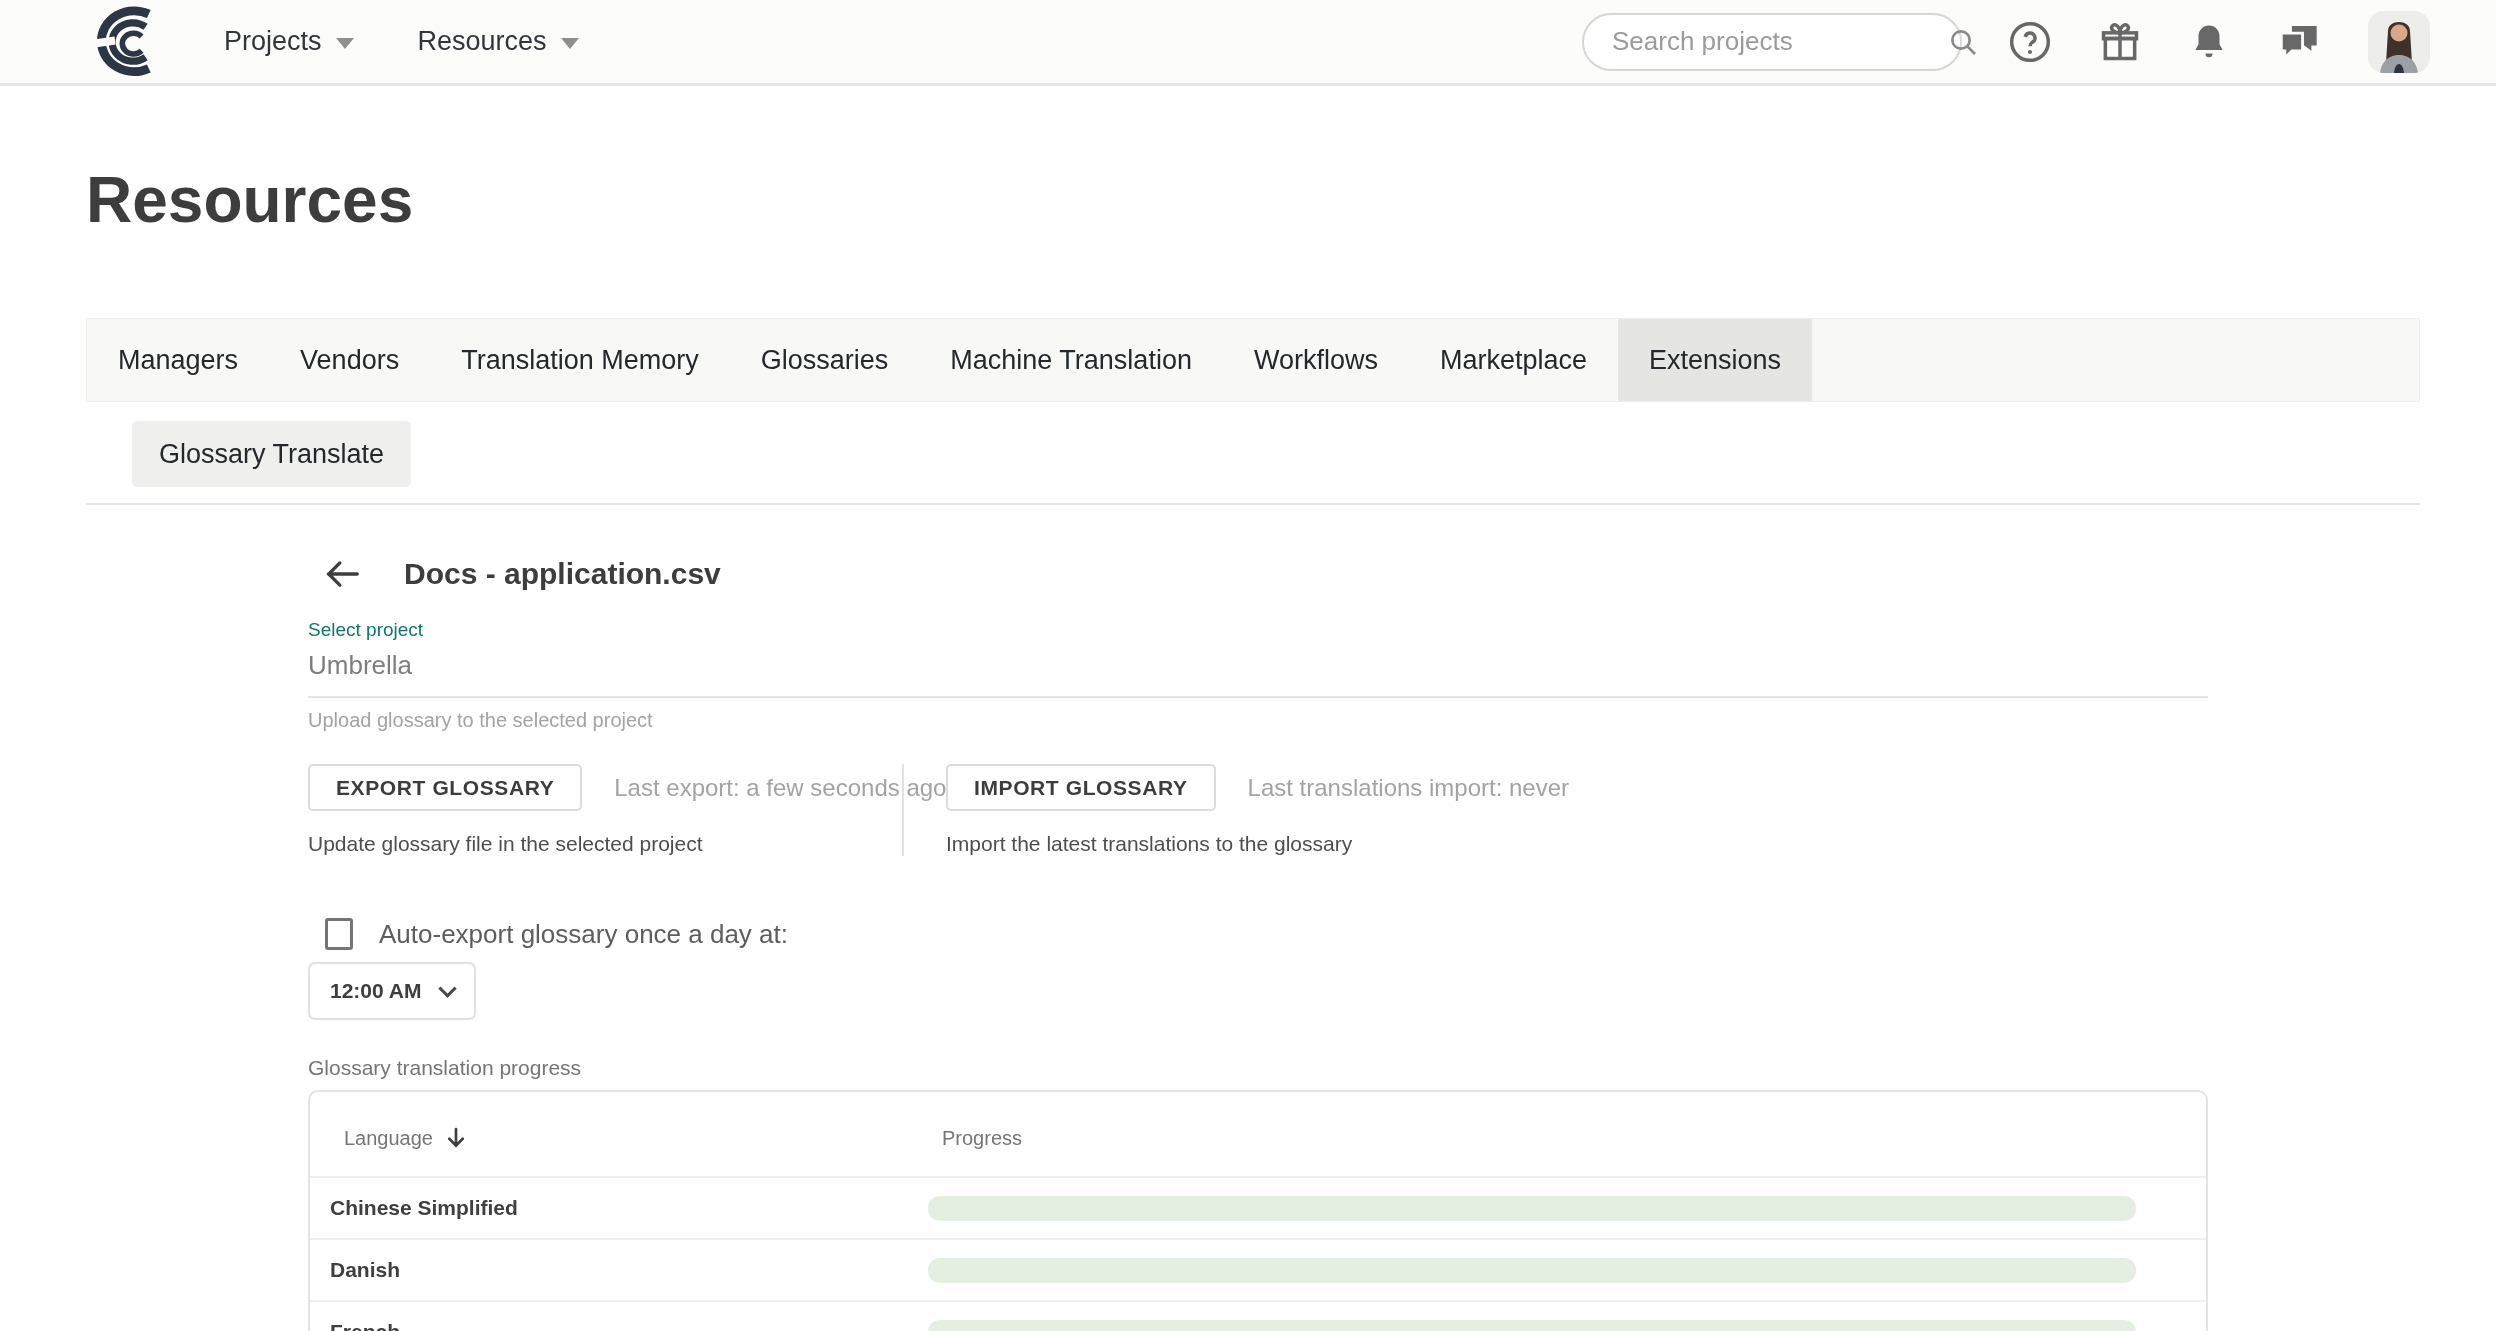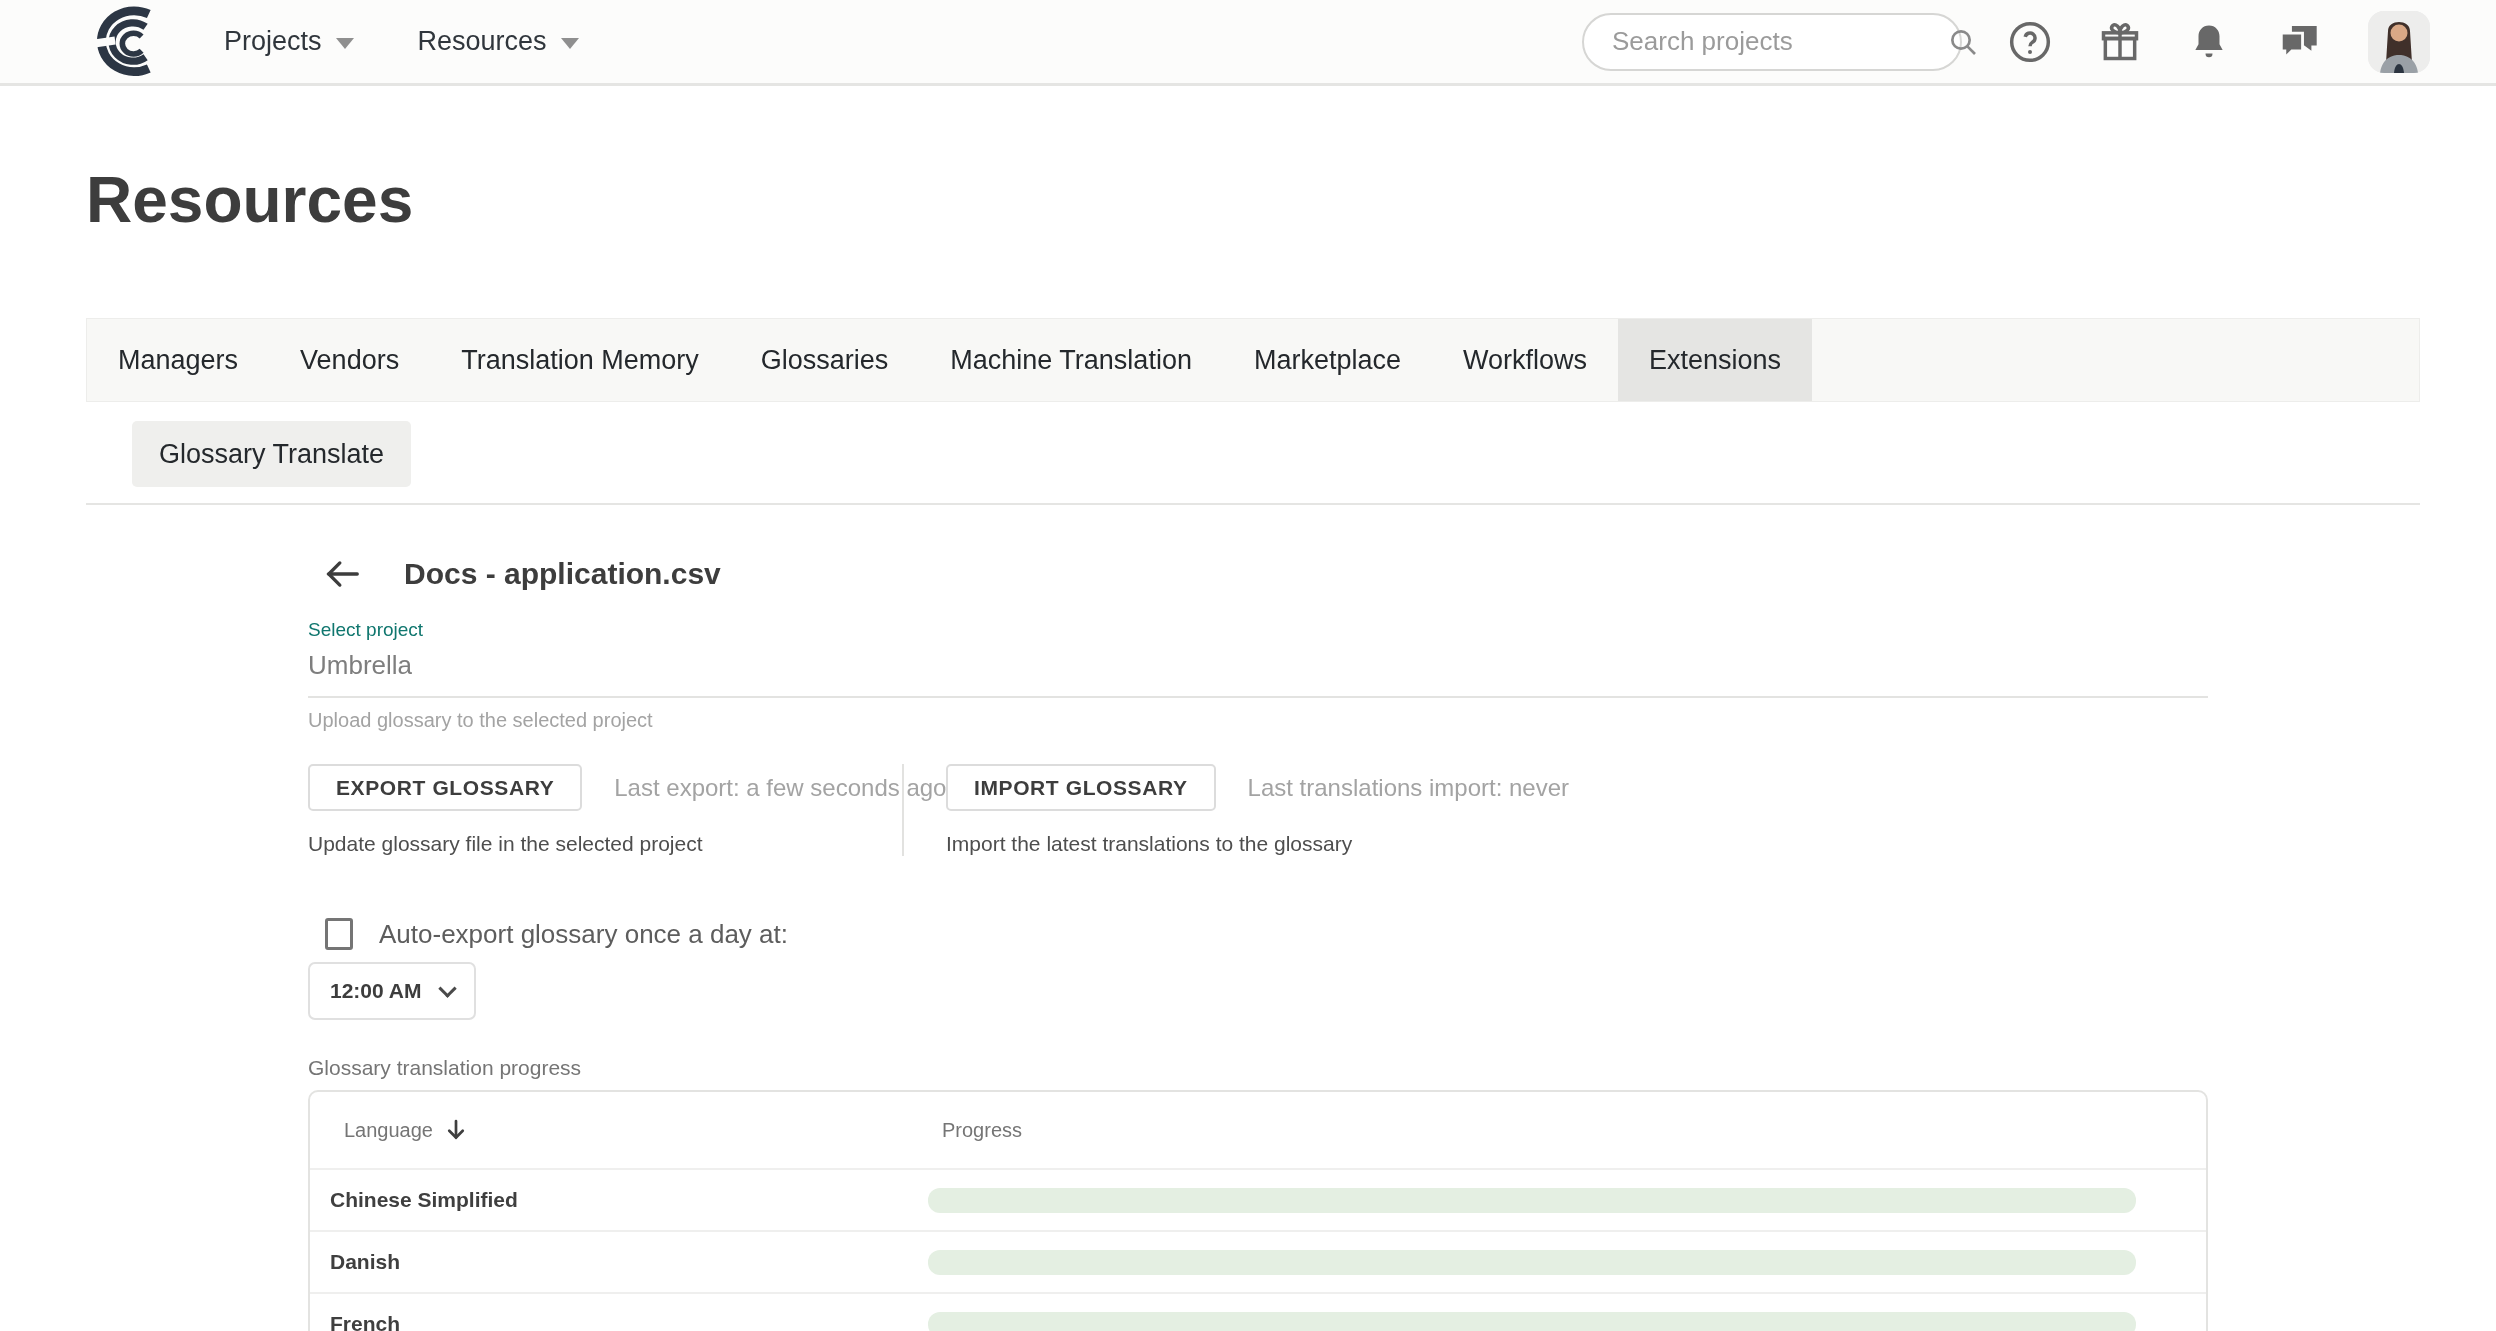--- a/index.html
+++ b/index.html
@@ -65,21 +65,21 @@
 
   .time-select { margin-top:12px; display:inline-flex; align-items:center; gap:20px; height:58px;
     padding:0 20px; border:2px solid #e0e0e0; border-radius:7px; background:#fff; cursor:pointer;
     font-size:21px; font-weight:700; color:#3d3d3d; font-family:inherit; }
   .chev-down { width:13px; height:13px; border-right:3px solid #4a4a4a; border-bottom:3px solid #4a4a4a;
     transform:rotate(45deg) translate(-2px,-2px); }
 
   .progress-label { margin-top:36px; font-size:21px; color:#757575; }
 
   .ptable { margin-top:10px; width:1900px; border:2px solid #e3e3e1; border-radius:10px; background:#fff; overflow:hidden; }
-  .thead { display:flex; align-items:center; padding:26px 0 26px 34px; }
+  .thead { display:flex; align-items:center; padding:34px 0 26px 34px; }
   .th { font-size:20px; color:#757575; }
   .th-lang { width:598px; display:flex; align-items:center; gap:12px; }
   .trow { display:flex; align-items:center; height:62px; border-top:2px solid #efefee; padding-left:20px; }
   .td-lang { width:598px; font-size:21px; font-weight:700; color:#3f3f3f; }
   .td-bar { flex:1; padding-right:70px; }
   .bar { height:25px; border-radius:12px; }
 </style>
 </head>
 <body>
 
@@ -162,22 +162,22 @@
 </header>
 
 <h1 class="page-title">Resources</h1>
 
 <div class="tabbar">
     <div class="tab">Managers</div>
     <div class="tab">Vendors</div>
     <div class="tab">Translation Memory</div>
     <div class="tab">Glossaries</div>
     <div class="tab">Machine Translation</div>
+    <div class="tab">Workflows</div>
     <div class="tab">Marketplace</div>
-    <div class="tab">Workflows</div>
     <div class="tab" style="background: rgb(229, 229, 227);">Extensions</div>
   </div>
 
 <div class="subtab-row"><div class="subtab">Glossary Translate</div></div>
 
 <hr class="full-divider">
 
 <section class="panel">
 
   <div class="panel-head">

